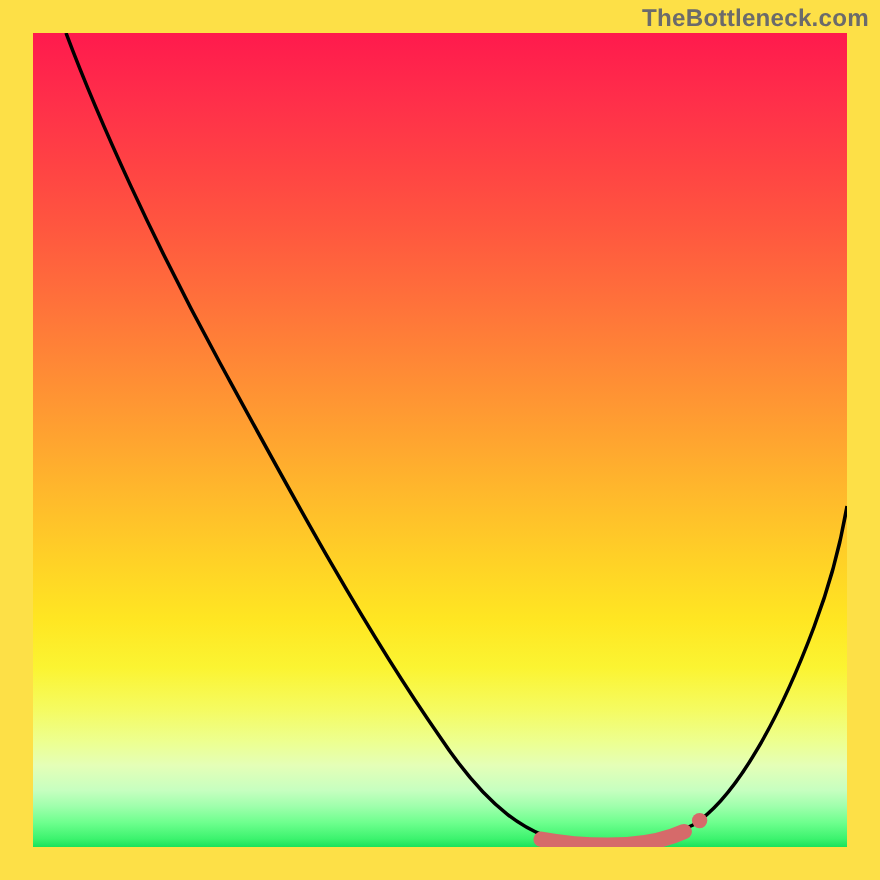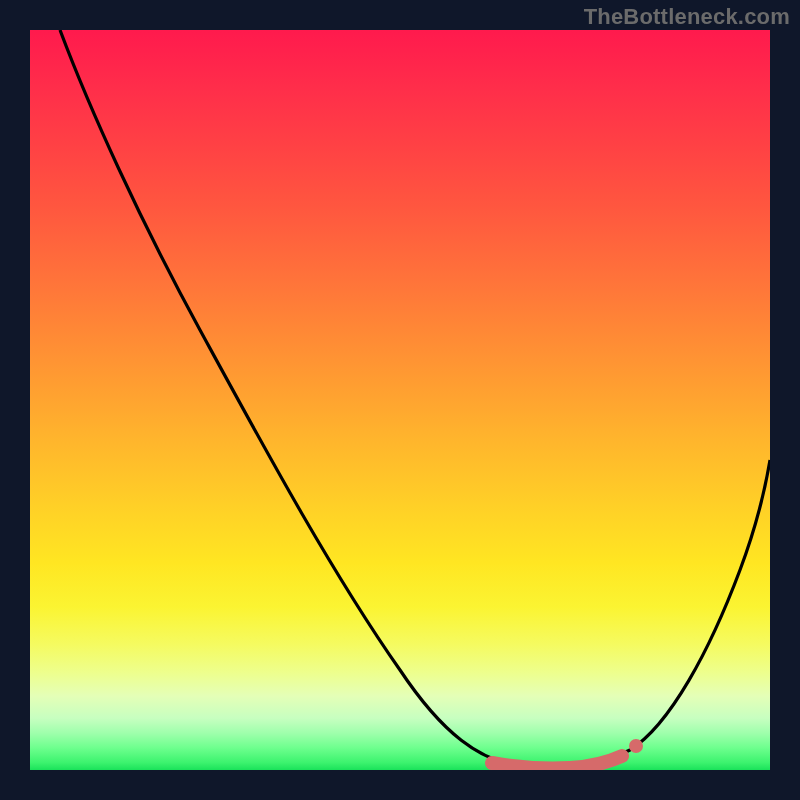--- a/index.html
+++ b/index.html
@@ -9,21 +9,21 @@
     height: 800px;
     background: #000;
     overflow: hidden;
   }
   .frame {
     position: absolute;
     left: 0;
     top: 0;
     width: 800px;
     height: 800px;
-    background: #0f172a;
+    background: #fde047;
   }
   .plot {
     position: absolute;
     left: 30px;
     top: 30px;
     width: 740px;
     height: 740px;
     background: linear-gradient(to bottom,
       #ff1a4d 0%,
       #ff2e4a 8%,

